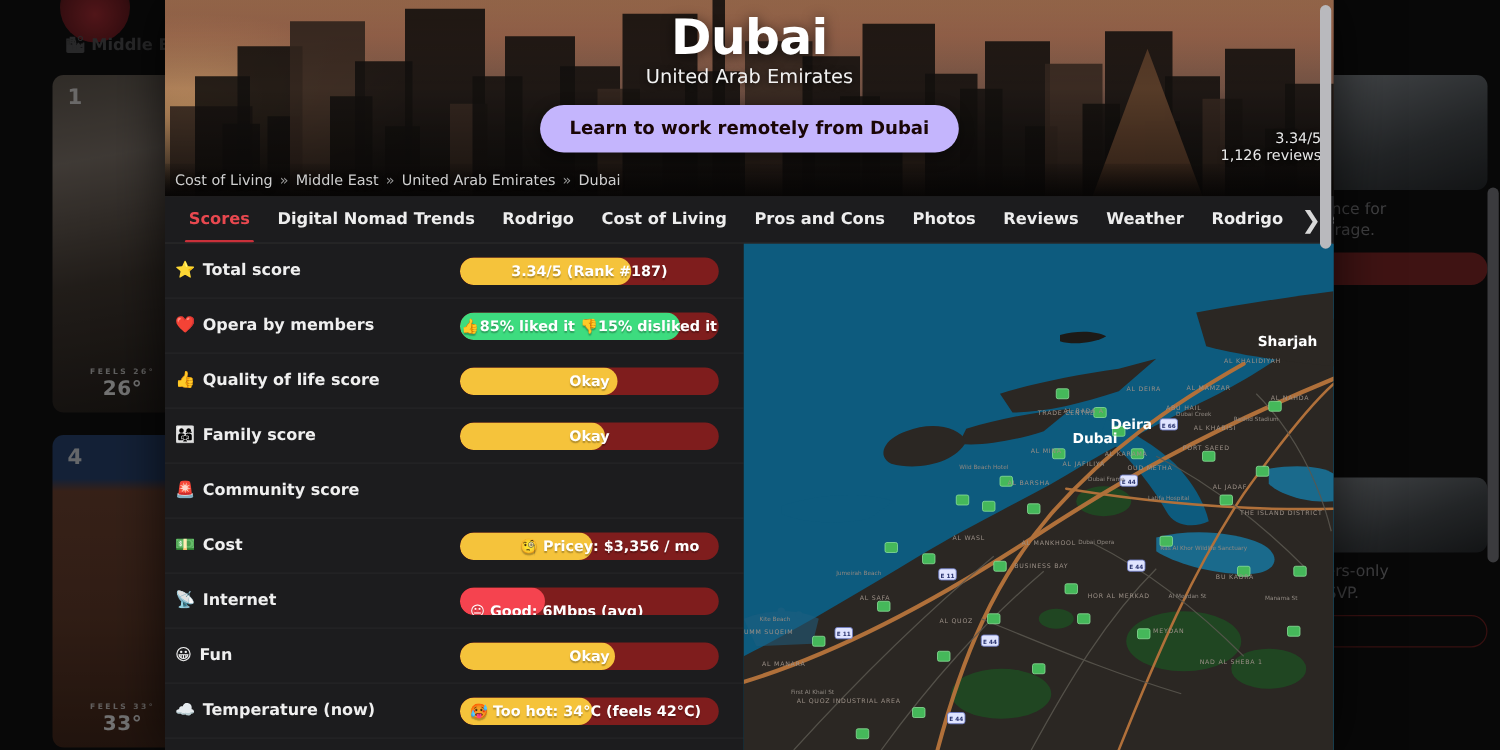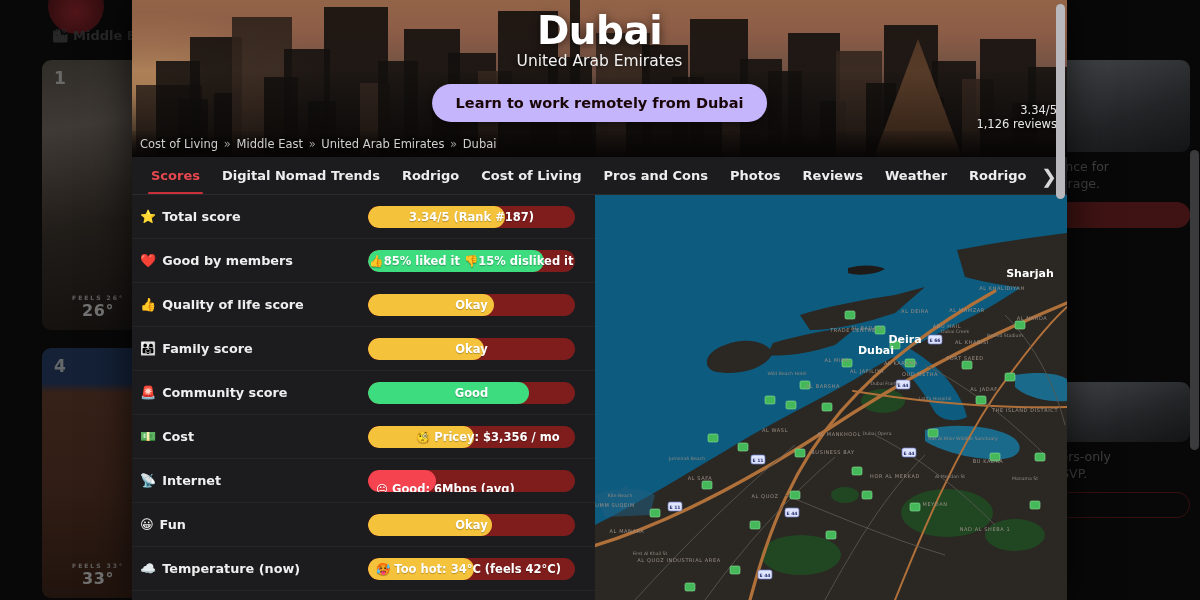--- a/index.html
+++ b/index.html
@@ -317,21 +317,21 @@
             <span>Total score</span>
           </div>
           <div class="bar-wrap">
             <div class="bar-fill" style="width: 66%; background: rgb(245, 195, 59);"></div>
             <div class="bar-text">3.34/5 (Rank #187)</div>
           </div>
         </div>
         <div class="score-row">
           <div class="score-label">
             <span class="emo">❤️</span>
-            <span>Good by members</span>
+            <span>Opera by members</span>
           </div>
           <div class="bar-wrap">
             <div class="bar-fill" style="width: 85%; background: rgb(61, 220, 127);"></div>
             <div class="bar-text">👍85% liked it 👎15% disliked it</div>
           </div>
         </div>
         <div class="score-row">
           <div class="score-label">
             <span class="emo">👍</span>
             <span>Quality of life score</span>
@@ -348,24 +348,20 @@
           </div>
           <div class="bar-wrap">
             <div class="bar-fill" style="width: 56%; background: rgb(245, 195, 59);"></div>
             <div class="bar-text">Okay</div>
           </div>
         </div>
         <div class="score-row">
           <div class="score-label">
             <span class="emo">🚨</span>
             <span>Community score</span>
-          </div>
-          <div class="bar-wrap">
-            <div class="bar-fill" style="width: 78%; background: rgb(61, 220, 127);"></div>
-            <div class="bar-text">Good</div>
           </div>
         </div>
         <div class="score-row">
           <div class="score-label">
             <span class="emo">💵</span>
             <span>Cost</span>
           </div>
           <div class="bar-wrap">
             <div class="bar-fill" style="width: 51%; background: rgb(245, 195, 59);"></div>
             <div class="bar-text" style="justify-content: flex-start; padding-left: 8px; margin-left: 40px;">🧐 Pricey: $3,356 / mo</div>

